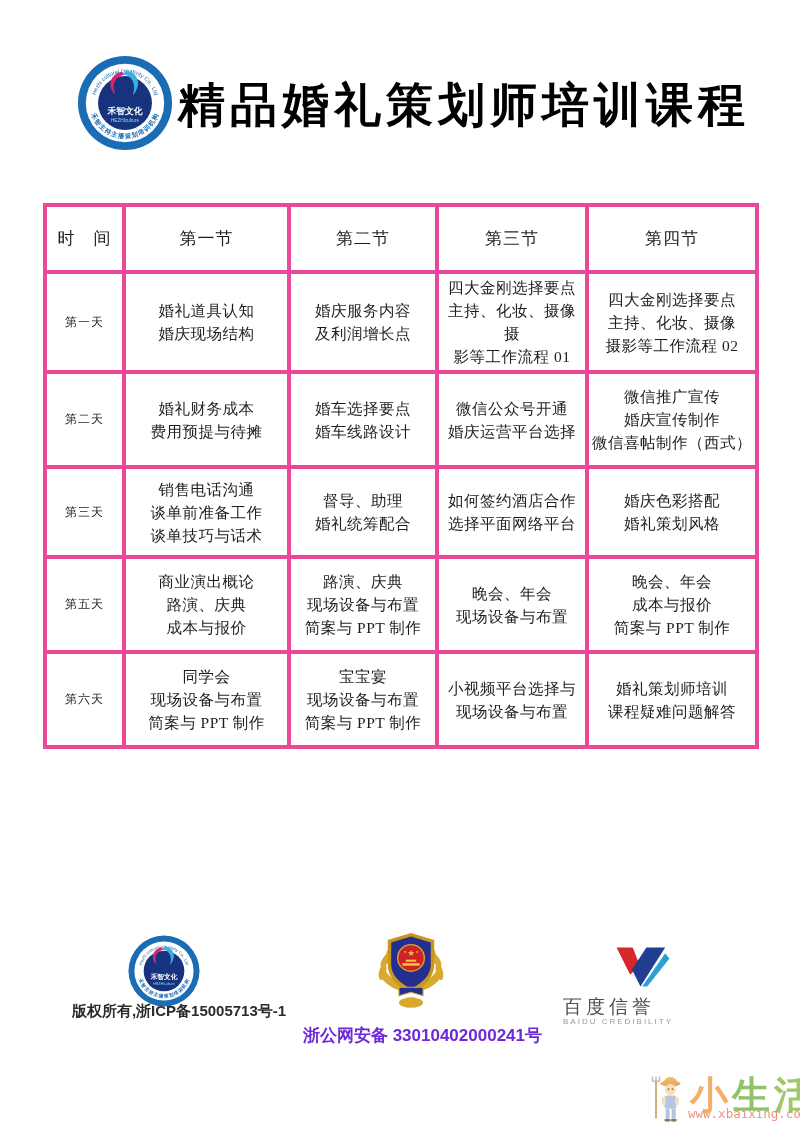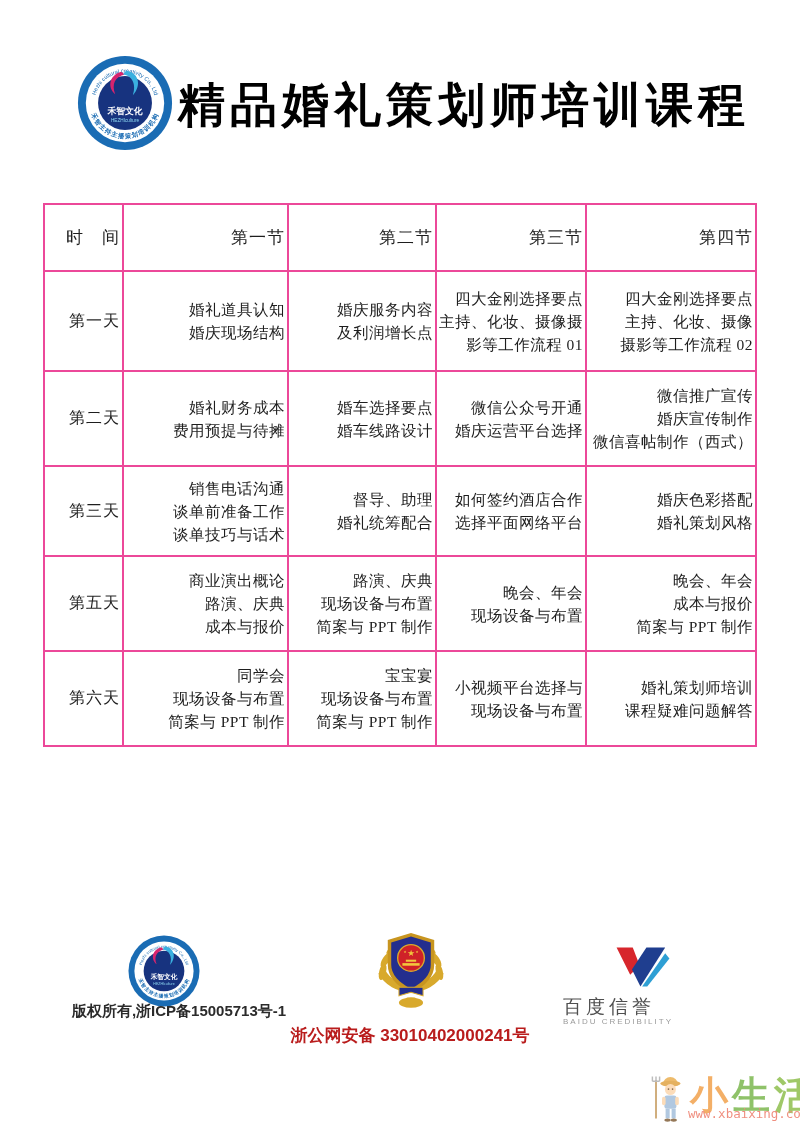--- a/index.html
+++ b/index.html
@@ -15,37 +15,37 @@
     position:absolute;left:178px;top:74px;width:566px;height:62px;
     font-size:47px;font-weight:bold;letter-spacing:5px;line-height:62px;
     color:#000;white-space:nowrap;
   }
   
   table.course-table{
     position:absolute;left:43px;top:203px;width:712px;
     border-collapse:collapse;table-layout:fixed;
   }
   table.course-table td{
-    border:2px solid #ec4899;text-align:right;vertical-align:middle;
+    border:4px solid #ec4899;text-align:center;vertical-align:middle;
     padding:2px;white-space:pre-line;
   }
   td.th{font-size:17px;letter-spacing:1px;font-weight:normal;}
-  td.day{vertical-align:top;padding-top:25px;font-size:16px;letter-spacing:1px;}
+  td.day{vertical-align:top;padding-top:25px;font-size:12px;letter-spacing:1px;}
   td.cell{font-size:15.5px;line-height:23px;letter-spacing:0.5px;}
   
   .copyright{
     position:absolute;left:64px;top:1002px;width:230px;text-align:center;
     font-family:"Liberation Sans","DejaVu Sans",sans-serif;
     font-size:15px;font-weight:600;color:#2b2b2b;white-space:nowrap;
   }
   .police-badge{position:absolute;left:368px;top:926px;width:86px;height:88px;}
   .police-text{
-    position:absolute;left:278px;top:1024px;width:264px;text-align:center;
-    font-family:"Liberation Sans","DejaVu Sans",sans-serif;
-    font-size:17px;font-weight:bold;color:#b91c1c;white-space:nowrap;
+    position:absolute;left:278px;top:1024px;width:264px;text-align:right;
+    font-family:"Liberation Sans","DejaVu Sans",sans-serif;
+    font-size:17px;font-weight:bold;color:#6d28d9;white-space:nowrap;
   }
   .baidu-v{position:absolute;left:614px;top:944px;width:58px;height:46px;}
   .baidu-name{
     position:absolute;left:563px;top:994px;width:160px;
     font-family:"Liberation Sans","DejaVu Sans",sans-serif;
     font-size:19px;color:#4f4f4f;letter-spacing:4px;white-space:nowrap;
   }
   .baidu-name-en{
     position:absolute;left:563px;top:1017px;width:160px;text-align:left;
     font-family:"Liberation Sans","DejaVu Sans",sans-serif;

